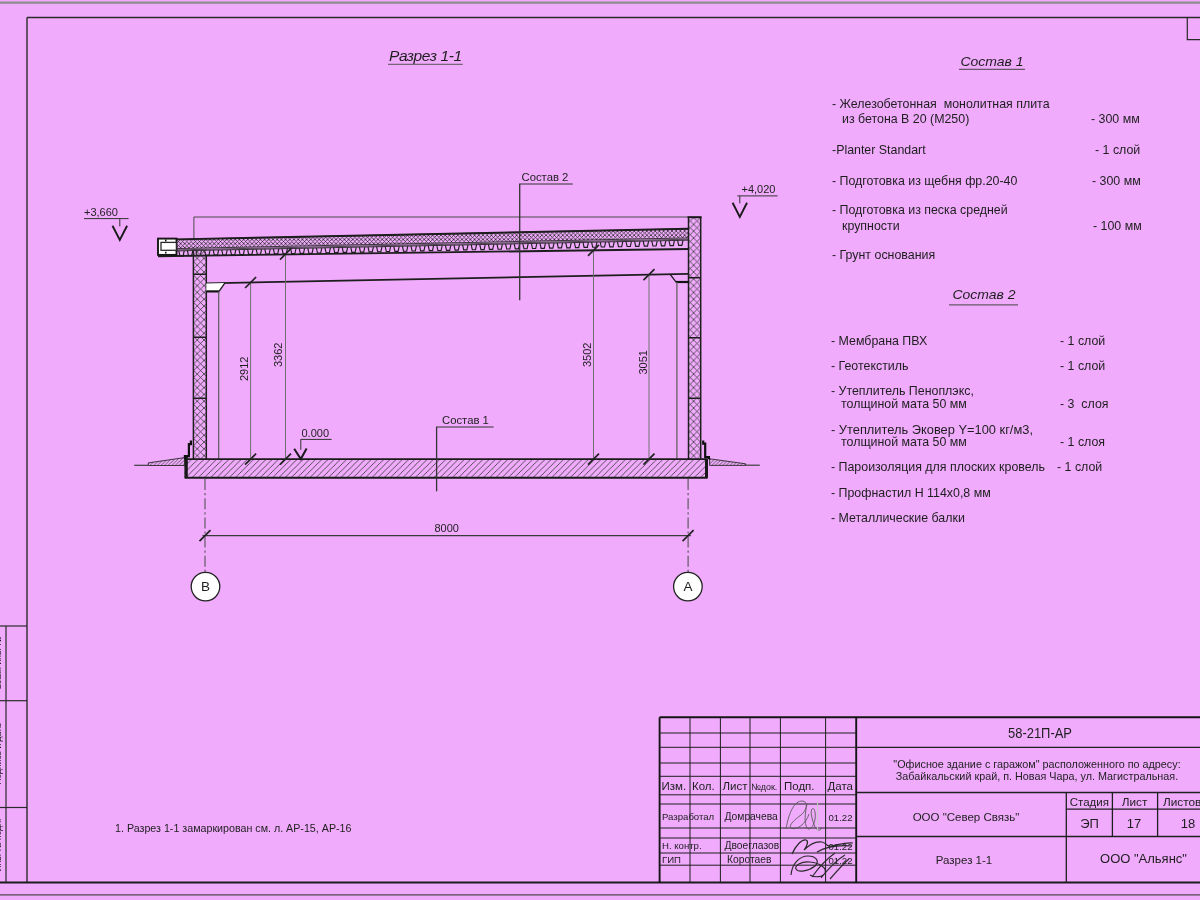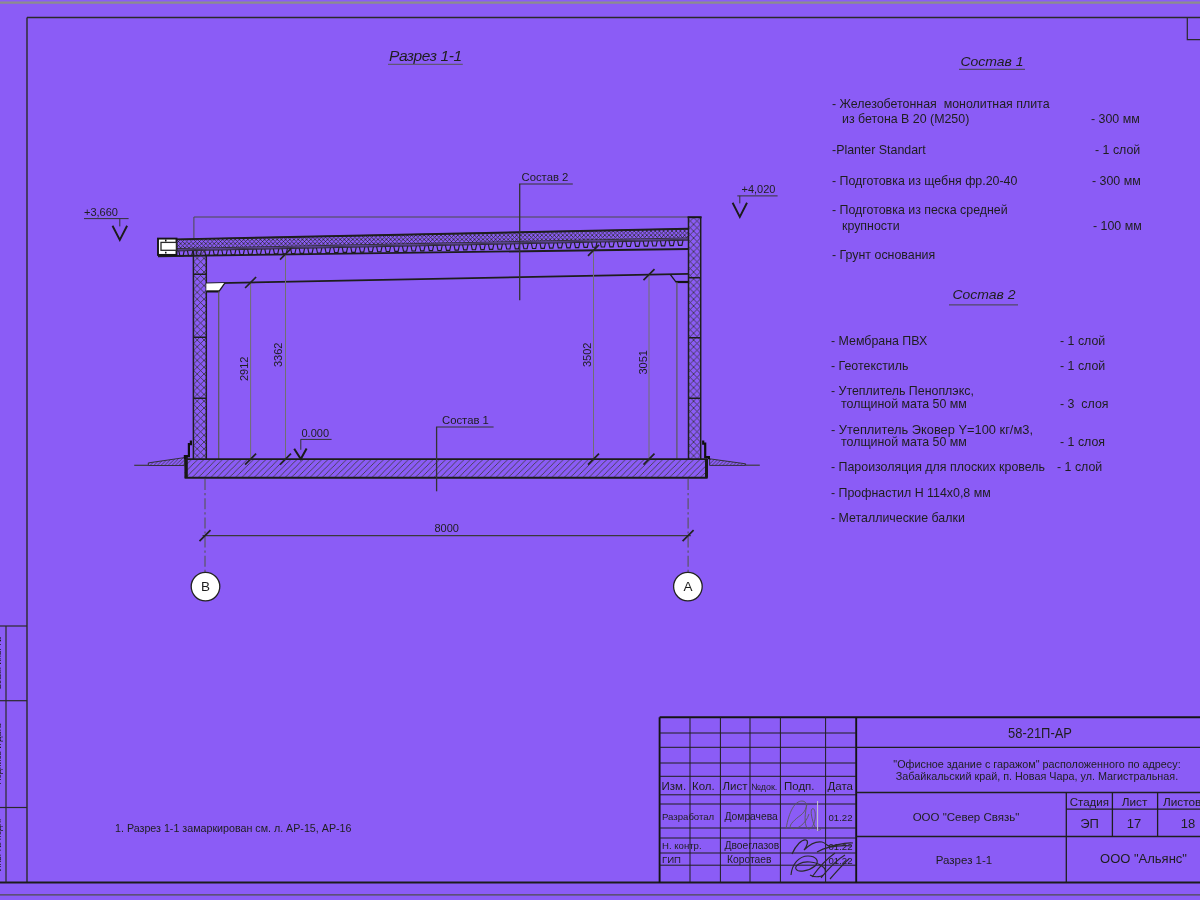--- a/index.html
+++ b/index.html
@@ -1,16 +1,16 @@
 <!DOCTYPE html>
 <html><head>
 <meta charset="utf-8">
 <style>
   html,body{margin:0;padding:0;background:#fff;}
-  #sheet{position:relative;width:1200px;height:900px;background:#8b5cf6;overflow:hidden;
+  #sheet{position:relative;width:1200px;height:900px;background:#f0abfc;overflow:hidden;
          font-family:"Liberation Sans", sans-serif;}
   svg text{font-family:"Liberation Sans", sans-serif;fill:#1e1e1e;}
 </style>
 </head>
 <body>
 <div id="sheet">
 <svg width="1200" height="900" viewBox="0 0 1200 900">
 <defs>
   <pattern id="wallx" width="6.8" height="6.8" patternUnits="userSpaceOnUse">
     <path d="M-1,-1 L7.8,7.8 M7.8,-1 L-1,7.8" stroke="#323232" stroke-width="0.75" fill="none"></path>

